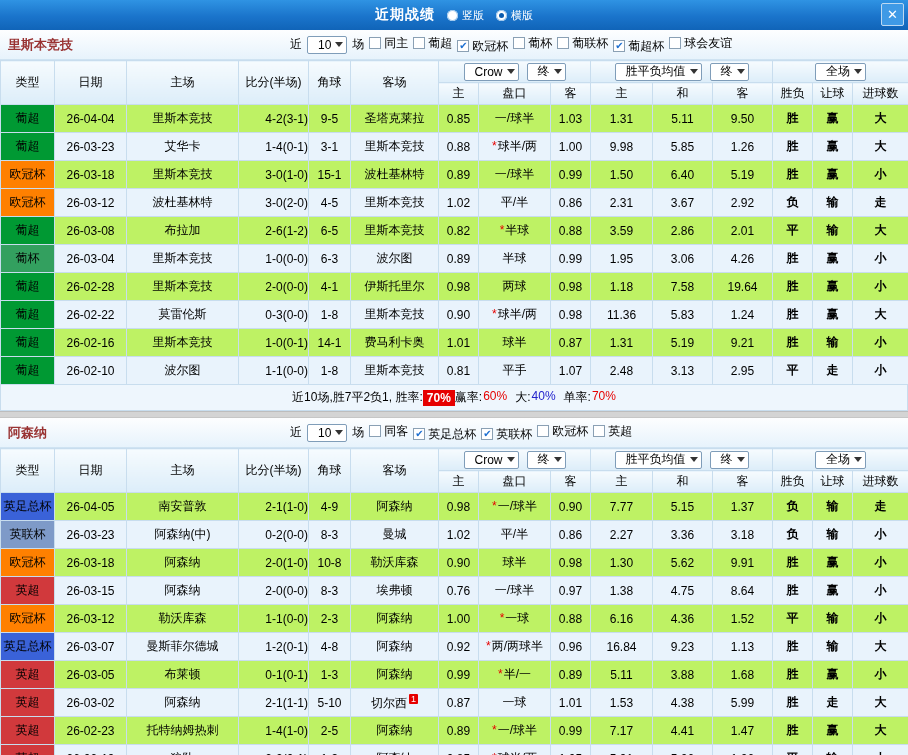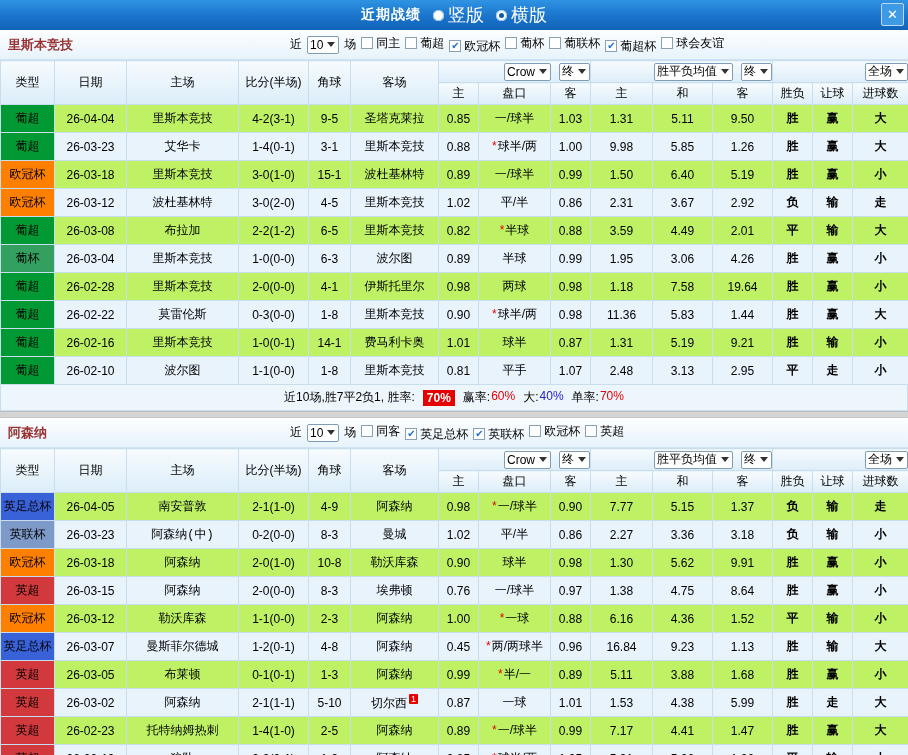--- a/index.html
+++ b/index.html
@@ -5,67 +5,67 @@
   *{box-sizing:border-box;margin:0;padding:0;}
   html,body{width:908px;height:755px;overflow:hidden;background:#fff;
     font-family:"Liberation Sans","DejaVu Sans",sans-serif;}
   .page{width:908px;height:755px;overflow:hidden;background:#bef264;}
 
   
   .titlebar{height:30px;background:linear-gradient(180deg,#2f93e3 0%,#1a74cb 55%,#1064b8 100%);
     display:flex;align-items:center;position:relative;color:#fff;}
   .title-group{margin:0 auto;display:flex;align-items:center;gap:12px;}
   .page-title{font-size:14px;font-weight:bold;letter-spacing:1px;}
-  .radio-label{display:inline-flex;align-items:center;gap:4px;font-size:18px;cursor:pointer;}
+  .radio-label{display:inline-flex;align-items:center;gap:4px;font-size:11px;cursor:pointer;}
   .radio{width:11px;height:11px;border-radius:50%;background:#fff;display:inline-block;position:relative;
     box-shadow:inset 0 0 0 1px #9cc6ec;}
   .radio.on::after{content:"";position:absolute;left:3px;top:3px;width:5px;height:5px;border-radius:50%;background:#0c5cae;}
   .close-btn{position:absolute;right:4px;top:3px;width:23px;height:23px;background:#3f9ae6;
     border:1px solid #bcd9f2;border-radius:2px;color:#fff;font-size:13px;font-weight:bold;
     display:flex;align-items:center;justify-content:center;cursor:pointer;}
 
   
   .sec-head{height:30px;background:linear-gradient(180deg,#fdfeff,#e7f3fc);
     border-bottom:1px solid #cfe3f2;position:relative;display:flex;align-items:center;font-size:12px;color:#000;}
   .team-title{position:absolute;left:8px;font-size:13px;font-weight:bold;color:#993333;}
   .filters{position:absolute;left:290px;display:flex;align-items:center;gap:5px;white-space:nowrap;}
   .chk{display:inline-flex;align-items:center;gap:3px;margin-right:5px;cursor:pointer;}
   .box{width:12px;height:12px;border:1px solid #8aa0b4;background:#fff;display:inline-flex;
     align-items:center;justify-content:center;font-size:10px;line-height:1;color:#1d6fd1;}
   .box.on::after{content:"\2714";}
 
   
   .sel{display:inline-flex;align-items:center;justify-content:space-between;background:#fff;
-    border:1px solid #7f9db9;height:18px;padding:0 3px 0 2px;font-size:12px;gap:4px;border-radius:2px;
+    border:1px solid #7f9db9;height:18px;padding:0 3px 0 10px;font-size:12px;gap:4px;border-radius:2px;
     cursor:pointer;color:#000;}
   .arr{width:0;height:0;border-left:4px solid transparent;border-right:4px solid transparent;border-top:5px solid #333;}
 
   
   table.grid{width:908px;border-collapse:collapse;table-layout:fixed;font-size:12px;}
   .grid th,.grid td{border:1px solid #c8ddee;text-align:center;overflow:hidden;white-space:nowrap;padding:0;}
   .grid thead th{background:linear-gradient(180deg,#f6fbfe,#dcedf9);height:22px;font-weight:normal;color:#000;}
-  .selwrap{display:flex;align-items:center;justify-content:flex-end;gap:8px;}
+  .selwrap{display:flex;align-items:center;justify-content:center;gap:8px;}
   .grid tbody td{height:28px;color:#000;}
   .grid tbody tr:nth-child(even) td{background:#e9f3fc;}
   td.league{color:#fff;}
-  td.score{color:#e60000;}
+  td.score{color:#e60000;text-align:right;}
   td.odds{color:#2c2c86;}
   td.handicap{color:#000;}
   .star{color:#e60000;margin-right:1px;}
   .t-g{color:#009933;}
-  .t-o{color:#cc6600;font-family:Liberation Mono, monospace;}
+  .t-o{color:#cc6600;}
   td.res{font-weight:bold;}
   .c-r{color:#e60000;}
   .c-b{color:#2222cc;}
   .c-g{color:#009933;}
   .rcard{background:#e60000;color:#fff;font-size:9px;line-height:11px;padding:0 2px;margin-left:2px;border-radius:1px;}
 
   
   .summary{height:26px;background:#eef6fd;border:1px solid #c8ddee;border-top:none;
-    display:flex;align-items:center;justify-content:center;font-size:12px;gap:8px;color:#000;}
+    display:flex;align-items:center;justify-content:center;font-size:12px;gap:0;color:#000;}
   .rate-badge{background:#e60000;color:#fff;padding:1px 4px;font-weight:bold;}
   .stat{display:inline-flex;gap:1px;}
   .divider{height:7px;background:#d4d4d4;border-top:1px solid #bdbdbd;border-bottom:1px solid #c6c6c6;}
 </style>
 </head>
 <body>
 
 <div class="page">
 
   <div class="titlebar">
@@ -257,28 +257,28 @@
             <td class="odds">3.67</td>
             <td class="odds">2.92</td>
             <td class="res c-g">负</td>
             <td class="res c-g">输</td>
             <td class="res c-b">走</td>
           </tr>
           <tr>
             <td class="league" style="background: rgb(0, 153, 51);">葡超</td>
             <td class="date">26-03-08</td>
             <td class="team">布拉加</td>
-            <td class="score">2-2(1-2)</td>
+            <td class="score">2-6(1-2)</td>
             <td class="corner">6-5</td>
             <td class="team t-g">里斯本竞技</td>
             <td class="odds">0.82</td>
             <td class="handicap"><span class="star">*</span>半球</td>
             <td class="odds">0.88</td>
             <td class="odds">3.59</td>
-            <td class="odds">4.49</td>
+            <td class="odds">2.86</td>
             <td class="odds">2.01</td>
             <td class="res c-b">平</td>
             <td class="res c-g">输</td>
             <td class="res c-r">大</td>
           </tr>
           <tr>
             <td class="league" style="background: rgb(51, 160, 95);">葡杯</td>
             <td class="date">26-03-04</td>
             <td class="team t-g">里斯本竞技</td>
             <td class="score">1-0(0-0)</td>
@@ -316,21 +316,21 @@
             <td class="date">26-02-22</td>
             <td class="team">莫雷伦斯</td>
             <td class="score">0-3(0-0)</td>
             <td class="corner">1-8</td>
             <td class="team t-g">里斯本竞技</td>
             <td class="odds">0.90</td>
             <td class="handicap"><span class="star">*</span>球半/两</td>
             <td class="odds">0.98</td>
             <td class="odds">11.36</td>
             <td class="odds">5.83</td>
-            <td class="odds">1.44</td>
+            <td class="odds">1.24</td>
             <td class="res c-r">胜</td>
             <td class="res c-r">赢</td>
             <td class="res c-r">大</td>
           </tr>
           <tr>
             <td class="league" style="background: rgb(0, 153, 51);">葡超</td>
             <td class="date">26-02-16</td>
             <td class="team t-g">里斯本竞技</td>
             <td class="score">1-0(0-1)</td>
             <td class="corner">14-1</td>
@@ -573,21 +573,21 @@
             <td class="res c-g">输</td>
             <td class="res c-g">小</td>
           </tr>
           <tr>
             <td class="league" style="background: rgb(58, 98, 216);">英足总杯</td>
             <td class="date">26-03-07</td>
             <td class="team">曼斯菲尔德城</td>
             <td class="score">1-2(0-1)</td>
             <td class="corner">4-8</td>
             <td class="team t-g">阿森纳</td>
-            <td class="odds">0.45</td>
+            <td class="odds">0.92</td>
             <td class="handicap"><span class="star">*</span>两/两球半</td>
             <td class="odds">0.96</td>
             <td class="odds">16.84</td>
             <td class="odds">9.23</td>
             <td class="odds">1.13</td>
             <td class="res c-r">胜</td>
             <td class="res c-g">输</td>
             <td class="res c-r">大</td>
           </tr>
           <tr>

